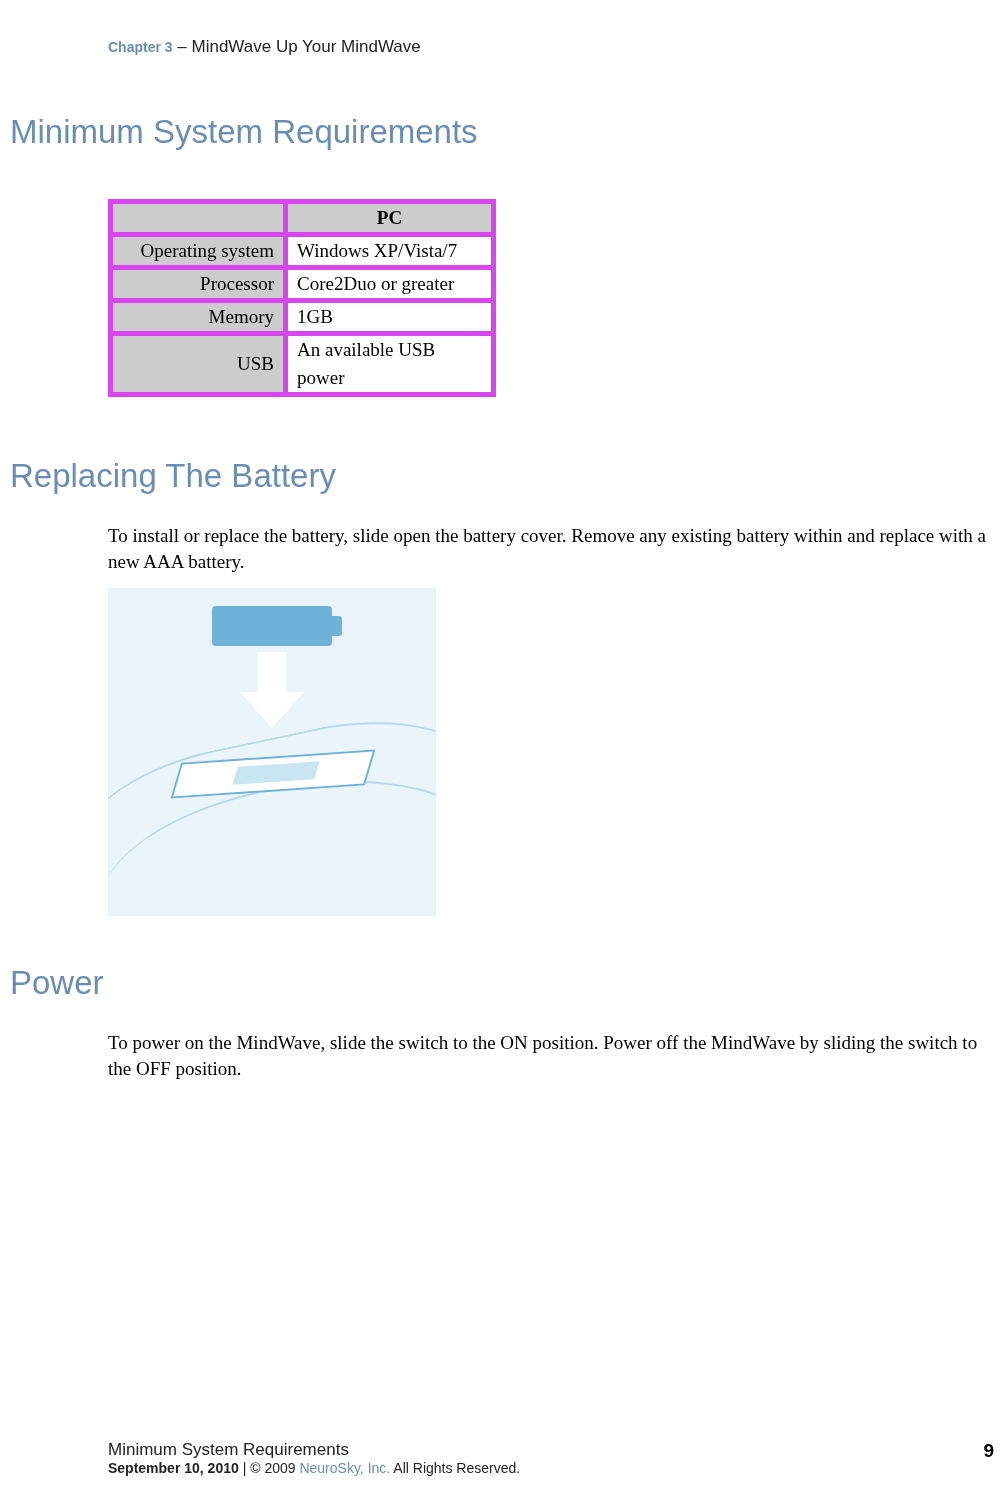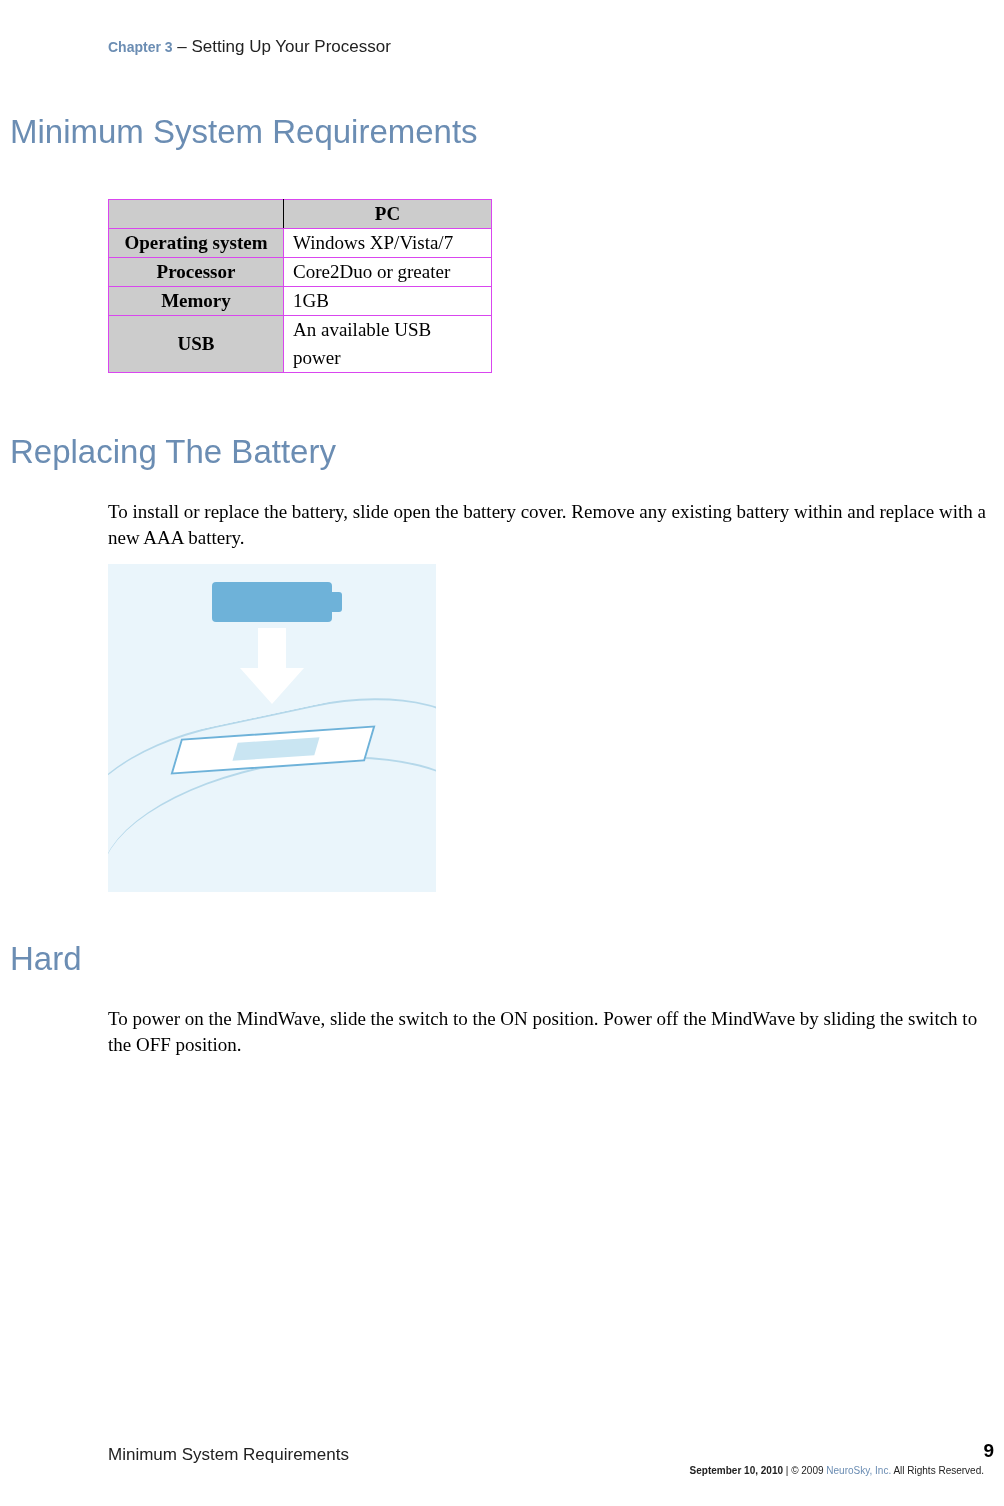--- a/index.html
+++ b/index.html
@@ -34,37 +34,37 @@
       color: #6b8db3;
       margin-left: 10px;
       margin-bottom: 48px;
     }
     .req-table {
       border-collapse: collapse;
       margin-left: 108px;
       margin-bottom: 60px;
     }
     .req-table td, .req-table th {
-      border: 1px solid #d946ef;
+      border: 5px solid #d946ef;
       padding: 0 9px;
       font-size: 19px;
       height: 28px;
       line-height: 28px;
     }
     .req-table .hcell {
       background: #cccccc;
       font-family: Georgia, serif;
       font-weight: bold;
       text-align: center;
     }
     .req-table .label-cell {
       background: #cccccc;
       font-family: Georgia, serif;
-      font-weight: bold;
-      text-align: center;
+      font-weight: normal;
+      text-align: right;
       width: 175px;
     }
     .req-table .value-cell {
       font-family: Georgia, serif;
       text-align: left;
       width: 208px;
     }
     .body-text {
       font-family: Georgia, serif;
       font-size: 19px;
@@ -143,42 +143,41 @@
       left: 108px;
       right: 20px;
     }
     .footer-section {
       font-family: 'Trebuchet MS', Arial, sans-serif;
       font-size: 17px;
       color: #222;
     }
     .footer-line2 {
       font-family: 'Trebuchet MS', Arial, sans-serif;
-      font-size: 10px;
+      font-size: 14px;
       color: #222;
-      text-align: right;
     }
     .footer-date { font-weight: bold; }
     .footer-company { color: #6b8db3; }
     .page-number {
       position: absolute;
       right: 10px;
       bottom: 44px;
       font-family: 'Trebuchet MS', Arial, sans-serif;
       font-size: 19px;
       font-weight: bold;
     }
     #s-battery { margin-bottom: 28px; }
     #s-power { margin-bottom: 28px; }
   </style>
 </head>
 <body>
 
 <div class="header">
-  <span class="chapter-label">Chapter 3</span><span class="chapter-title">  –  </span><span class="chapter-title">Setting Up Your Processor</span>
+  <span class="chapter-label">Chapter 3</span><span class="chapter-title">  –  </span><span class="chapter-title">MindWave Up Your MindWave</span>
 </div>
 
 <h1 class="section-heading">Minimum System Requirements</h1>
 
 <table class="req-table">
   <tbody>
       <tr>
     <td class="label-cell" style="background:#ccc;border-right:1px solid #000;"></td>
     <td class="hcell">PC</td>
   </tr>
@@ -211,21 +210,21 @@
   <div class="battery-rect"></div>
   <div class="battery-tip"></div>
   <div class="arrow">
     <div class="arrow-stem"></div>
     <div class="arrow-head"></div>
   </div>
   <div class="slot"></div>
   <div class="slot-inner"></div>
 </div>
 
-<h1 class="section-heading" id="s-power">Hard</h1>
+<h1 class="section-heading" id="s-power">Power</h1>
 
 <p class="body-text">To power on the MindWave, slide the switch to the ON position. Power off the MindWave by sliding the switch to the OFF position.</p>
 
 <div class="footer">
   <div class="footer-section">Minimum System Requirements</div>
   <div class="footer-line2">
     <span class="footer-date">September 10, 2010</span><span>  |  </span><span>© 2009 </span><span class="footer-company">NeuroSky, Inc.</span><span> All Rights Reserved.</span>
   </div>
 </div>
 <div class="page-number">9</div>

